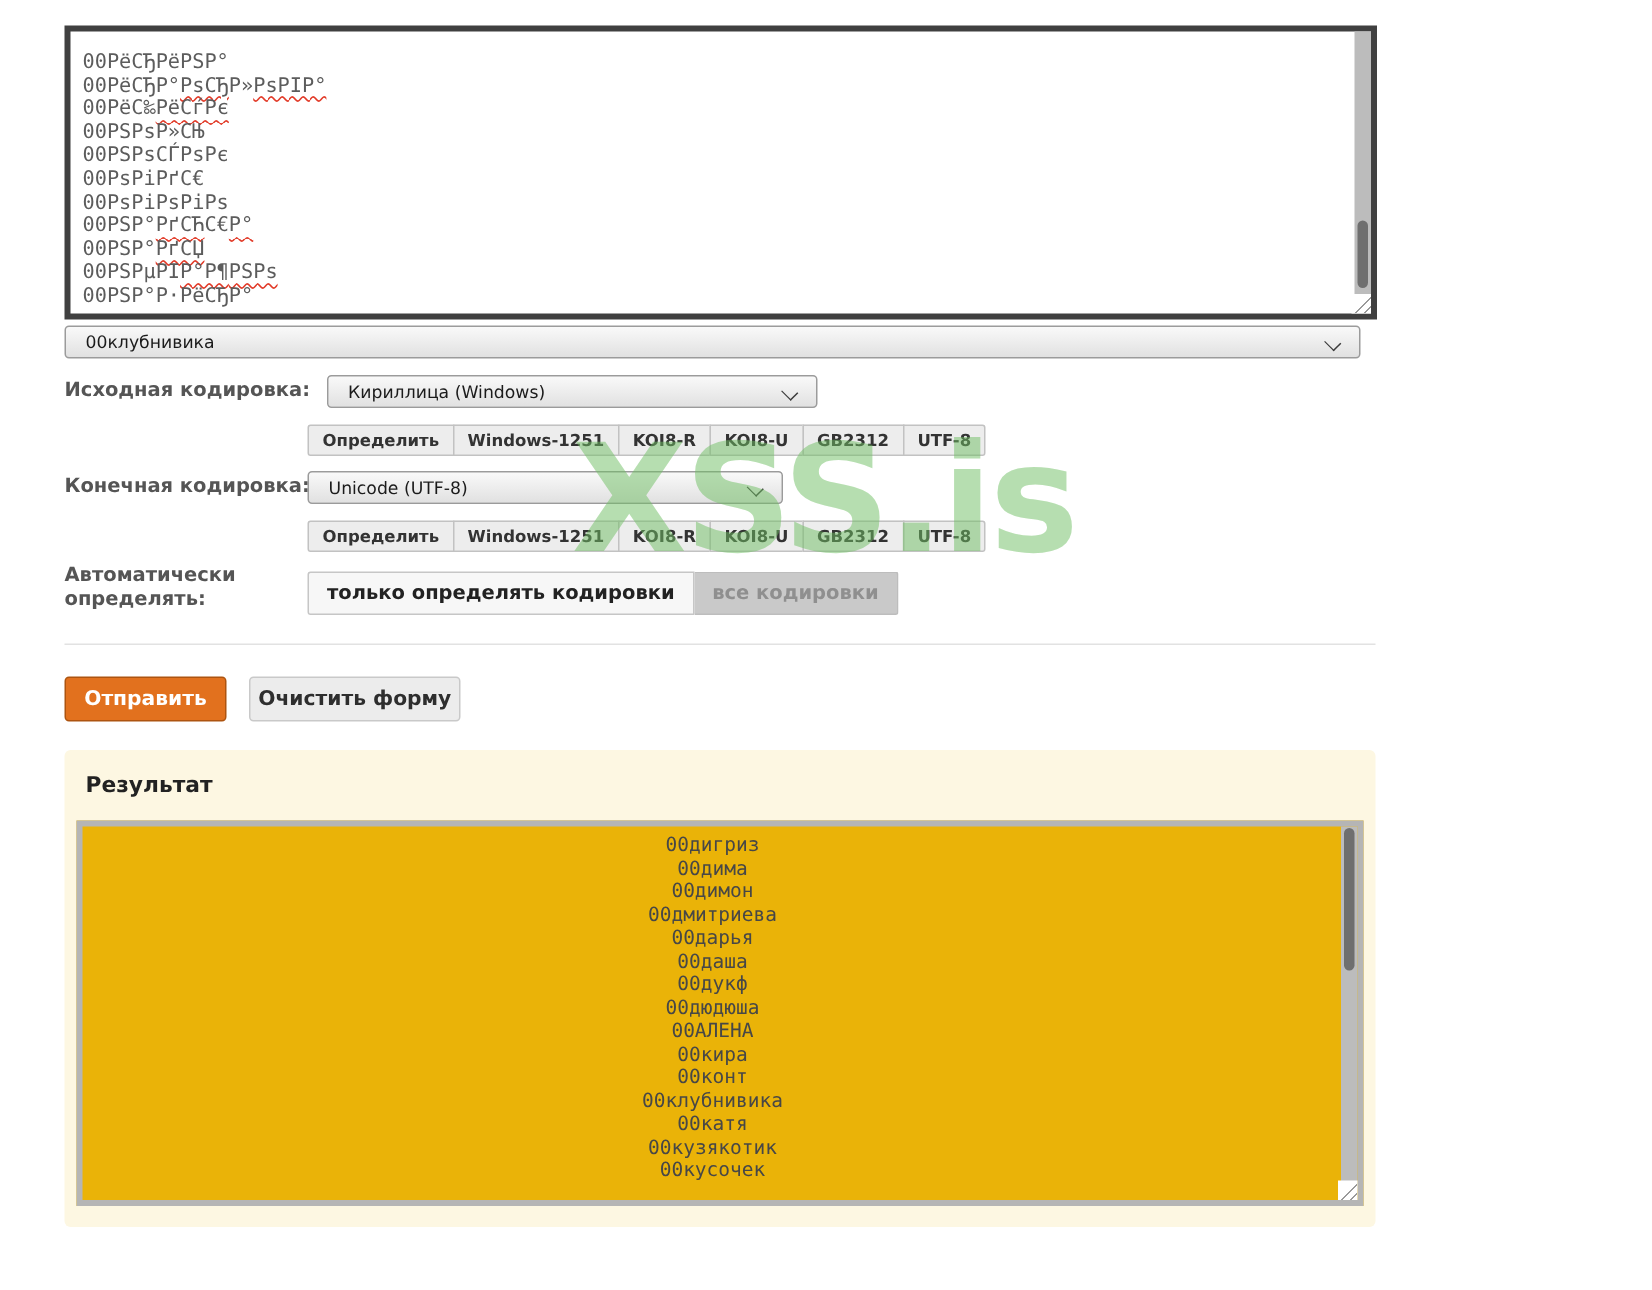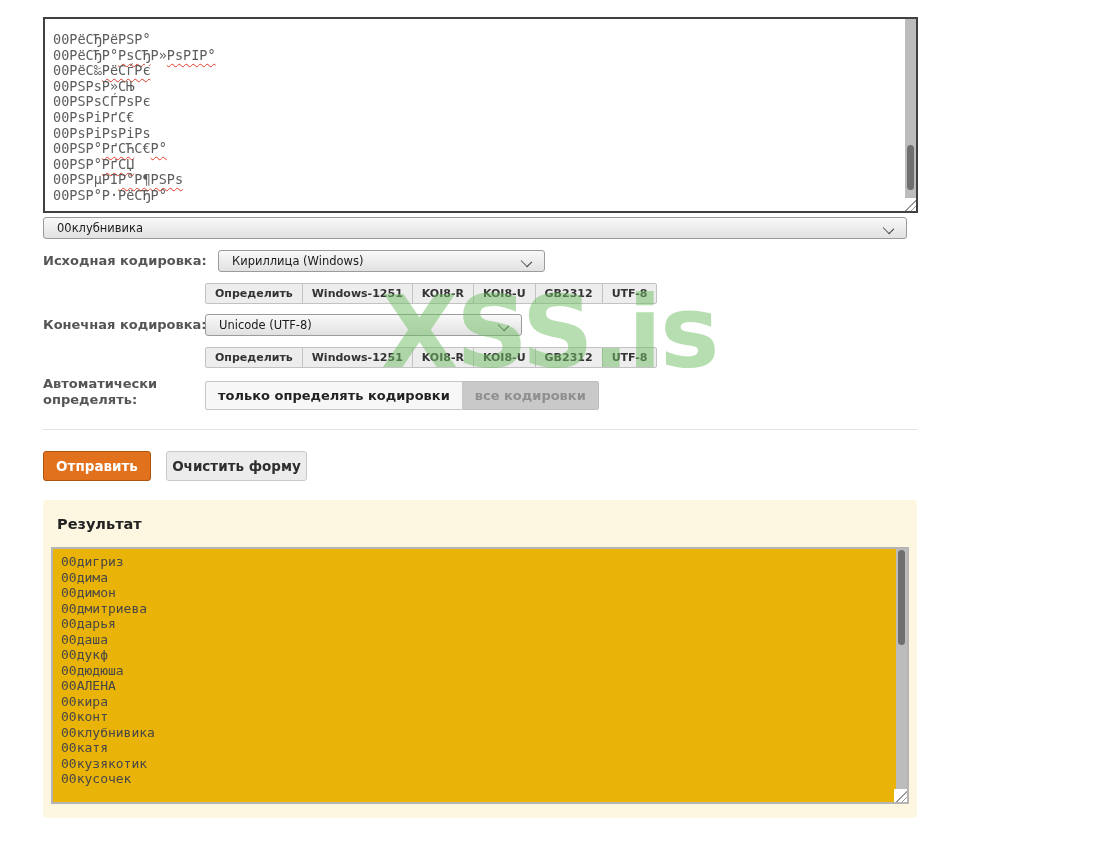--- a/index.html
+++ b/index.html
@@ -3,21 +3,21 @@
 <meta charset="utf-8">
 <style>
   html,body { margin:0; padding:0; }
   body {
     width:1101px; height:860px; position:relative; overflow:hidden;
     background:#ffffff;
     font-family:"DejaVu Sans", "Liberation Sans", sans-serif;
   }
 
   
-  .textbox { position:absolute; background:#fff; border:2px solid #404040; box-sizing:border-box; }
+  .textbox { position:absolute; background:#fff; border:4px solid #404040; box-sizing:border-box; }
   #source-box { left:43px; top:17px; width:875px; height:196px; }
   .mono-lines {
     position:absolute; left:8px; right:18px; overflow:hidden; white-space:pre;
     font-family:"DejaVu Sans Mono", "Liberation Mono", monospace;
   }
   #source-lines { top:13px; bottom:2px; font-size:13.5px; line-height:15.6px; color:#5c5c5c; }
   .wavy {
     text-decoration-line:underline; text-decoration-style:wavy;
     text-decoration-color:#e23a28; text-decoration-thickness:1px; text-underline-offset:3px;
   }
@@ -88,21 +88,21 @@
     position:absolute; top:451px; height:30px; box-sizing:border-box; border-radius:3px;
     display:flex; align-items:center; justify-content:center;
     font-weight:bold; font-size:13.5px; cursor:pointer;
   }
   #submit-btn { left:43px;  width:108px; background:var(--accent,#e2711e); border:1px solid #ad5410; color:#fff; }
   #clear-btn  { left:166px; width:141px; background:#ececec; border:1px solid #c9c9c9; color:#2e2e2e; }
 
   
   #result-panel {
     position:absolute; left:43px; top:500px; width:874px; height:318px;
-    background:var(--cream,#fdf7e2); border-radius:4px;
+    background:var(--cream,#fdf7e2); border-radius:4px;text-align:center;
   }
   #result-title { position:absolute; left:14px; top:16px; font-weight:bold; font-size:14.5px; color:#222; }
   #result-box { left:8px; top:47px; width:858px; height:257px; background:#eab308; border-color:#b5b5b5; }
   #result-lines { top:5px; bottom:2px; font-size:13px; line-height:15.5px; color:#474747; }
   #result-scroll { height:242px; }
   #result-thumb { top:1px; height:95px; }
 
   
   #watermark {
     position:absolute; left:381px; top:283px; z-index:20; pointer-events:none;

